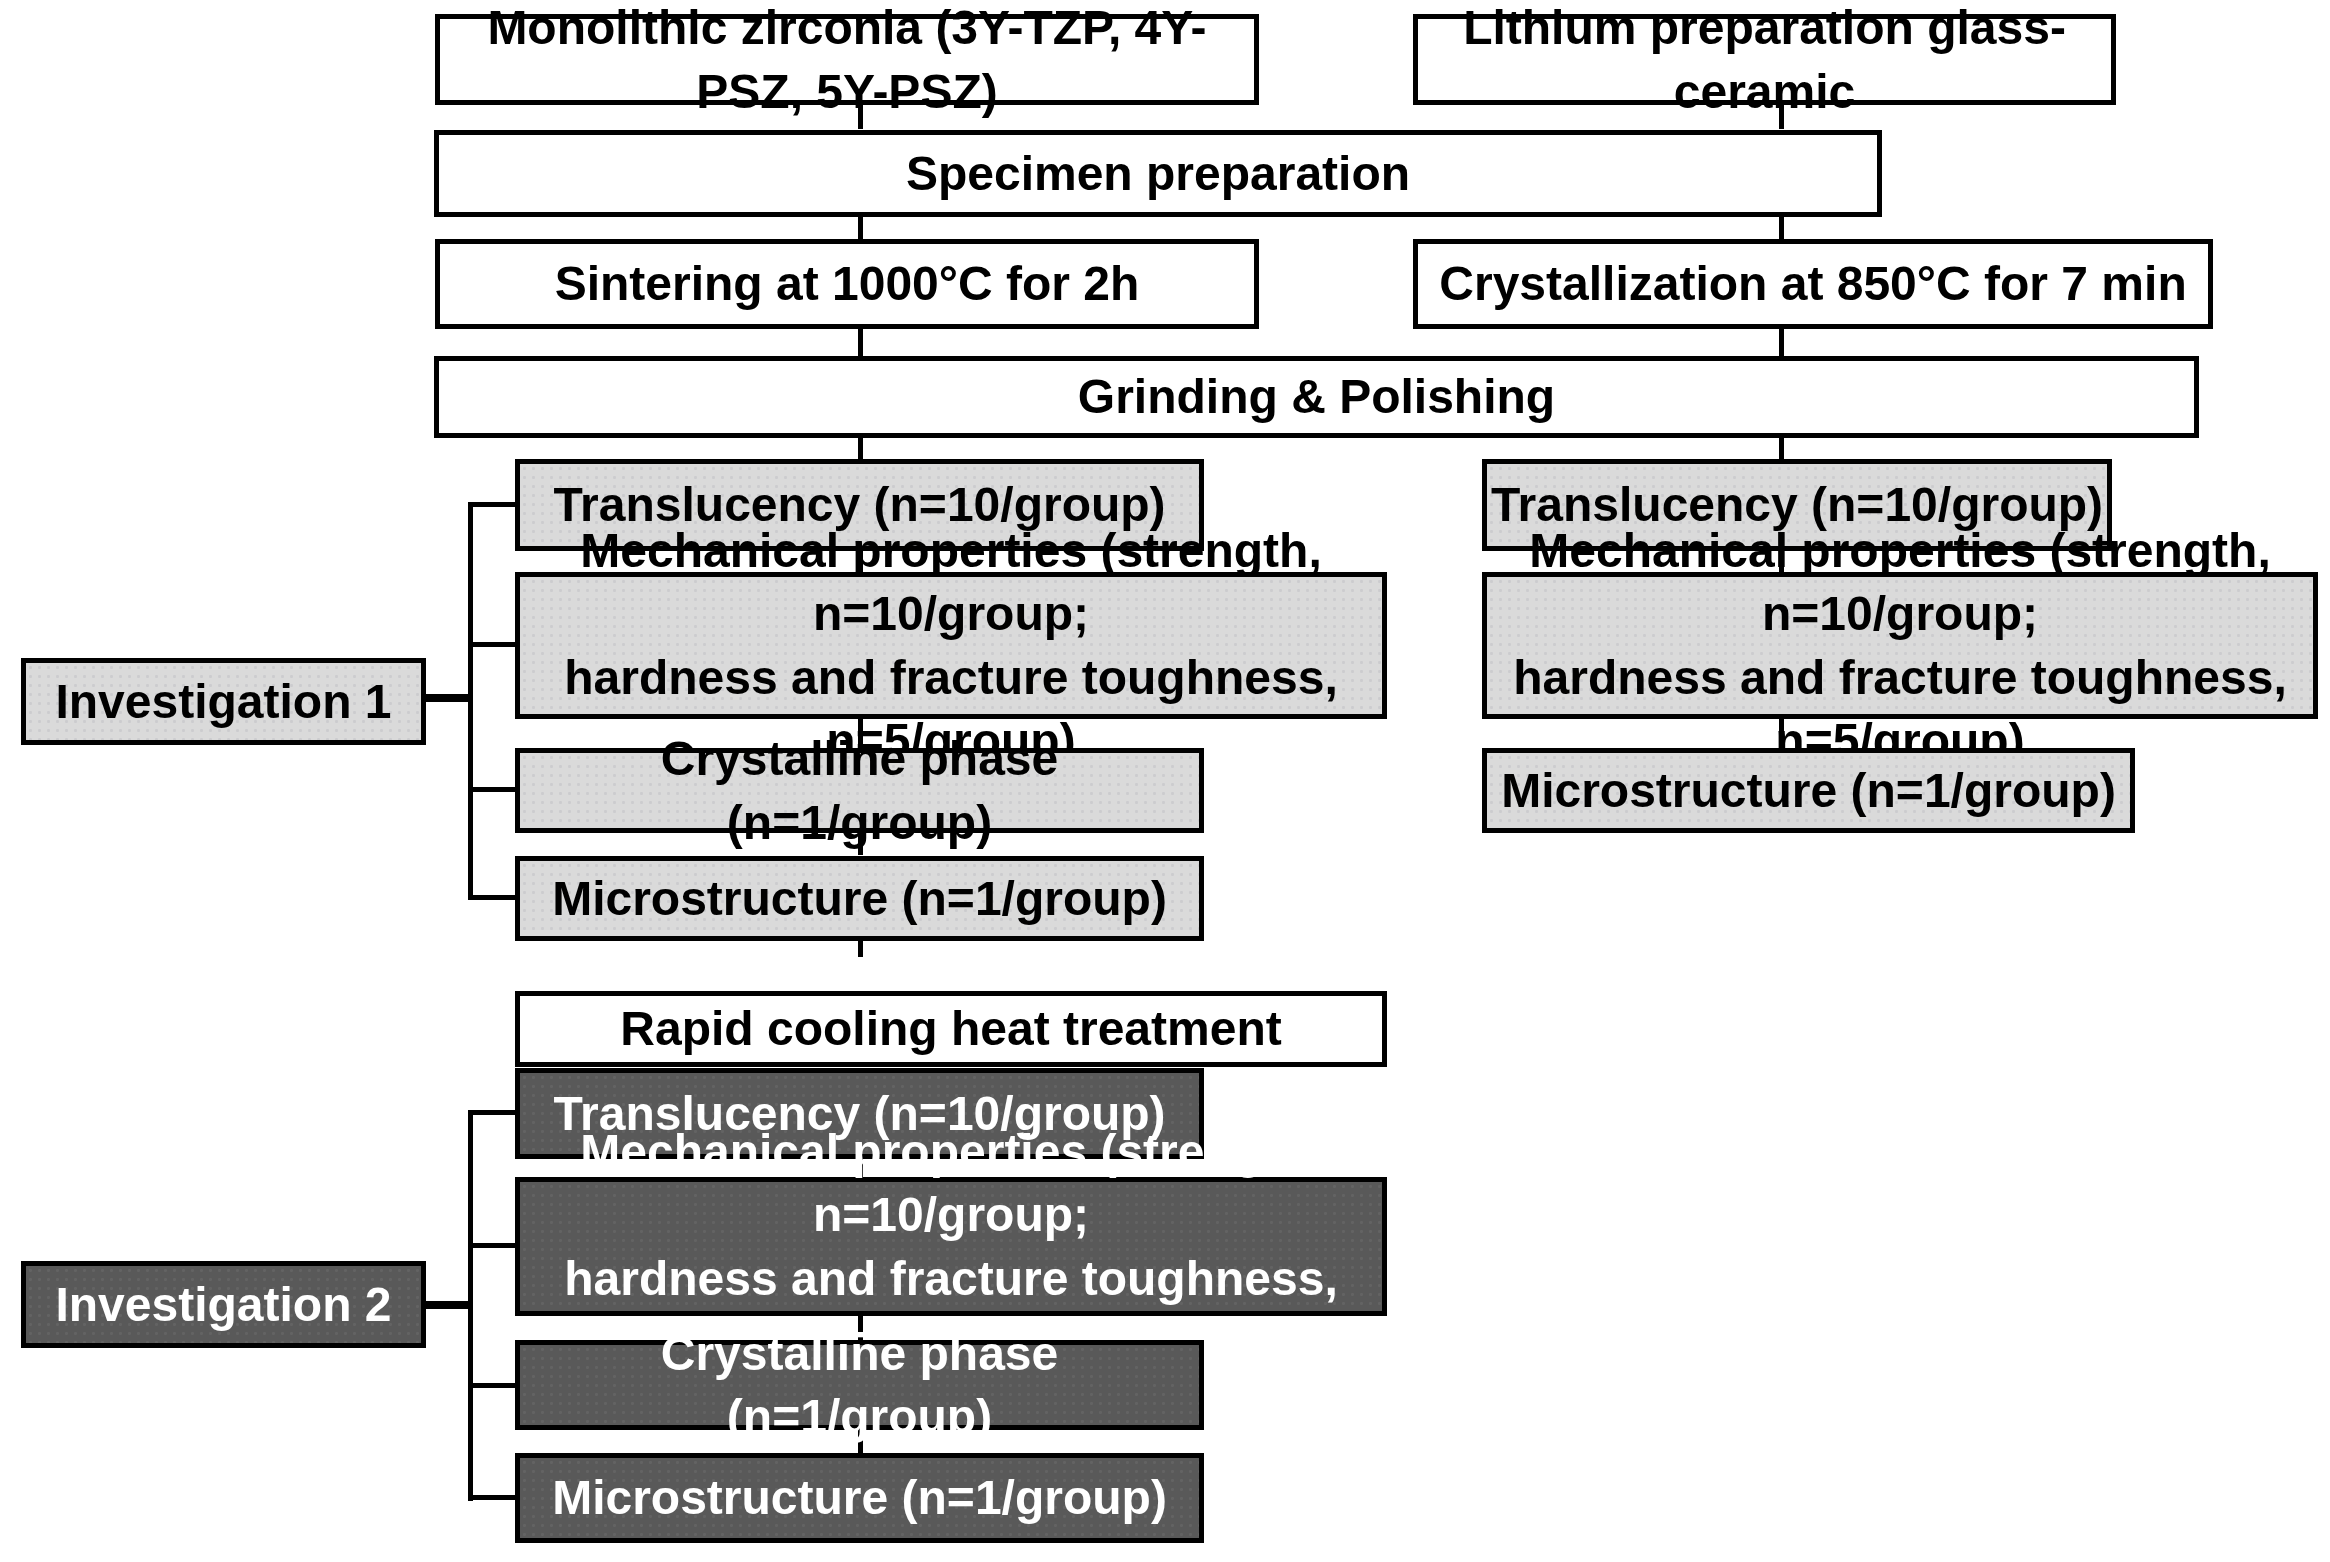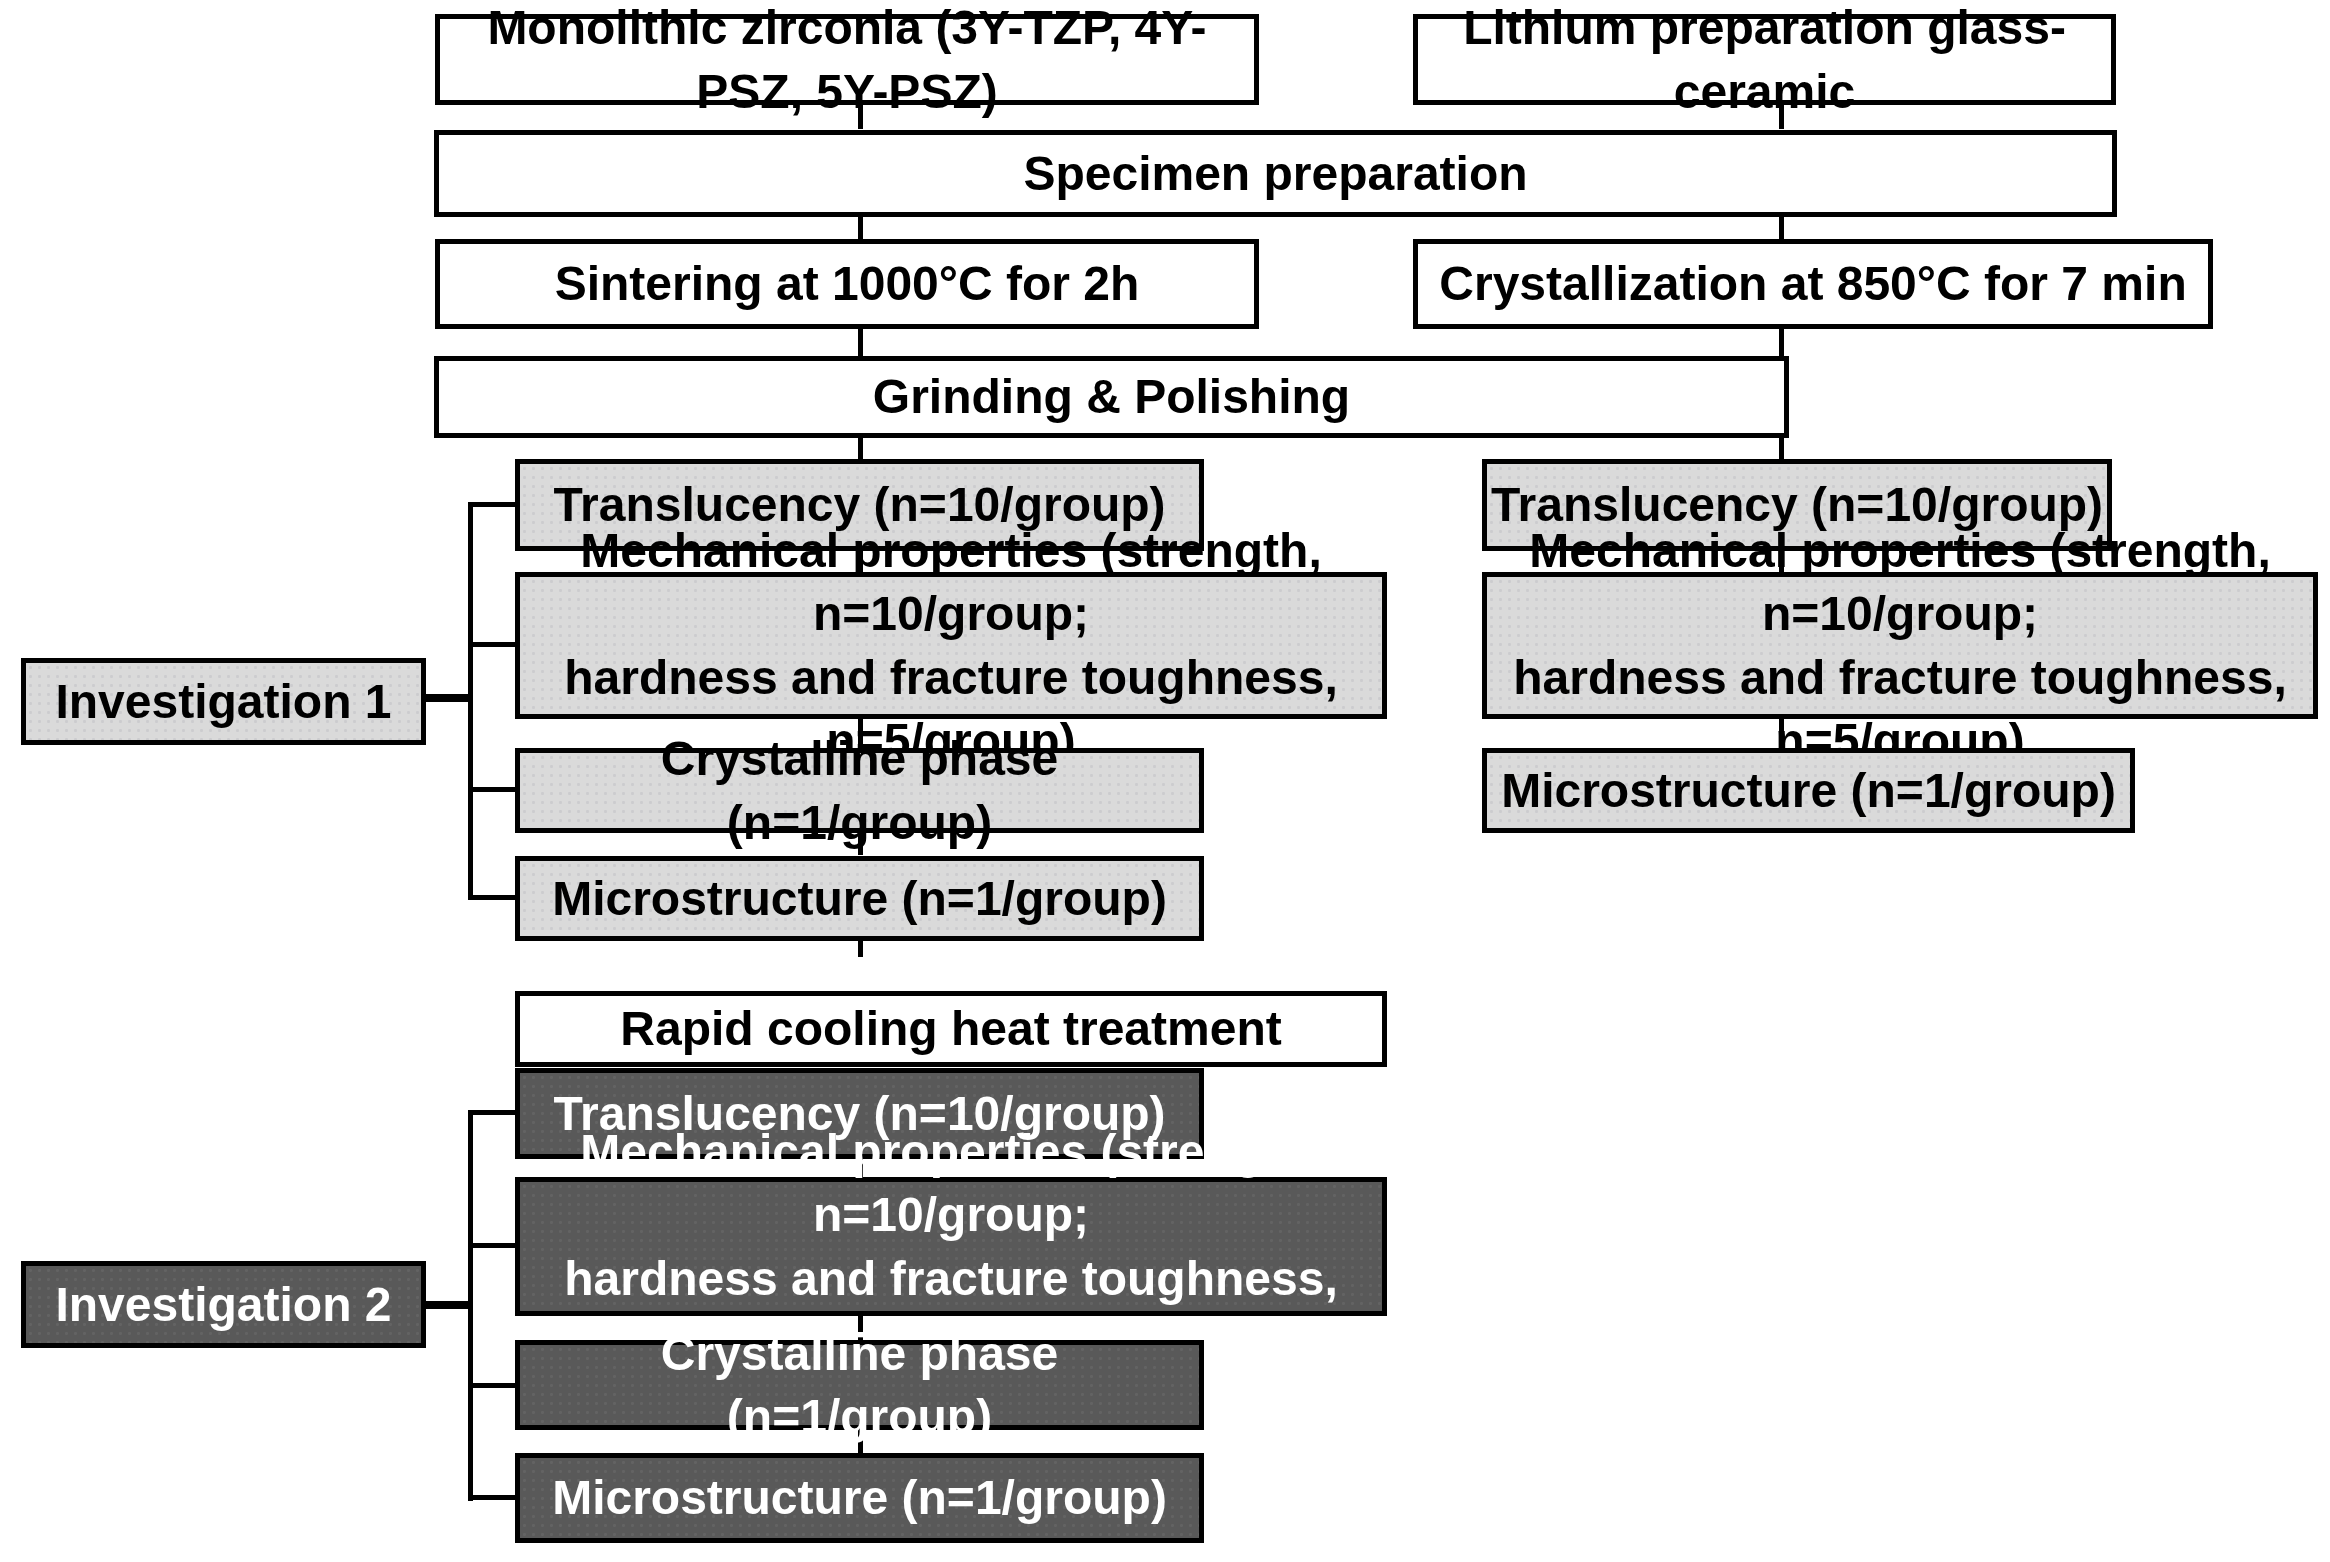--- a/index.html
+++ b/index.html
@@ -69,24 +69,24 @@
   <div class="line" style="left:468px;top:1110px;width:5.1px;height:391px"></div>
   <div class="line" style="left:468px;top:1110px;width:48px;height:5.1px"></div>
   <div class="line" style="left:468px;top:1243px;width:48px;height:5.1px"></div>
   <div class="line" style="left:468px;top:1383px;width:48px;height:5.1px"></div>
   <div class="line" style="left:468px;top:1495px;width:48px;height:5.1px"></div>
   <div class="line" style="left:424px;top:1301px;width:49px;height:7.7px"></div>
 
   <div class="box" style="left:435px;top:14px;width:824px;height:91px">Monolithic zirconia (3Y-TZP, 4Y-PSZ, 5Y-PSZ)</div>
   <div class="box" style="left:1413px;top:14px;width:703px;height:91px">Lithium preparation glass-ceramic</div>
 
-  <div class="box" style="left:434px;top:130px;width:1683px;height:87px">Specimen preparation</div>
+  <div class="box" style="left:434px;top:130px;width:1448px;height:87px">Specimen preparation</div>
   <div class="box" style="left:435px;top:239px;width:824px;height:90px">Sintering at 1000°C for 2h</div>
   <div class="box" style="left:1413px;top:239px;width:800px;height:90px">Crystallization at 850°C for 7 min</div>
-  <div class="box" style="left:434px;top:356px;width:1355px;height:82px">Grinding &amp; Polishing</div>
+  <div class="box" style="left:434px;top:356px;width:1765px;height:82px">Grinding &amp; Polishing</div>
 
   <div class="box gray" style="left:515px;top:459px;width:689px;height:92px">Translucency (n=10/group)</div>
   <div class="box gray" style="left:515px;top:572px;width:872px;height:147px">Mechanical properties (strength, n=10/group;
 hardness and fracture toughness, n=5/group)</div>
   <div class="box gray" style="left:515px;top:748px;width:689px;height:85px">Crystalline phase (n=1/group)</div>
   <div class="box gray" style="left:515px;top:856px;width:689px;height:85px">Microstructure (n=1/group)</div>
 
   <div class="box gray" style="left:1482px;top:459px;width:630px;height:92px">Translucency (n=10/group)</div>
   <div class="box gray" style="left:1482px;top:572px;width:836px;height:147px">Mechanical properties (strength, n=10/group;
 hardness and fracture toughness, n=5/group)</div>

